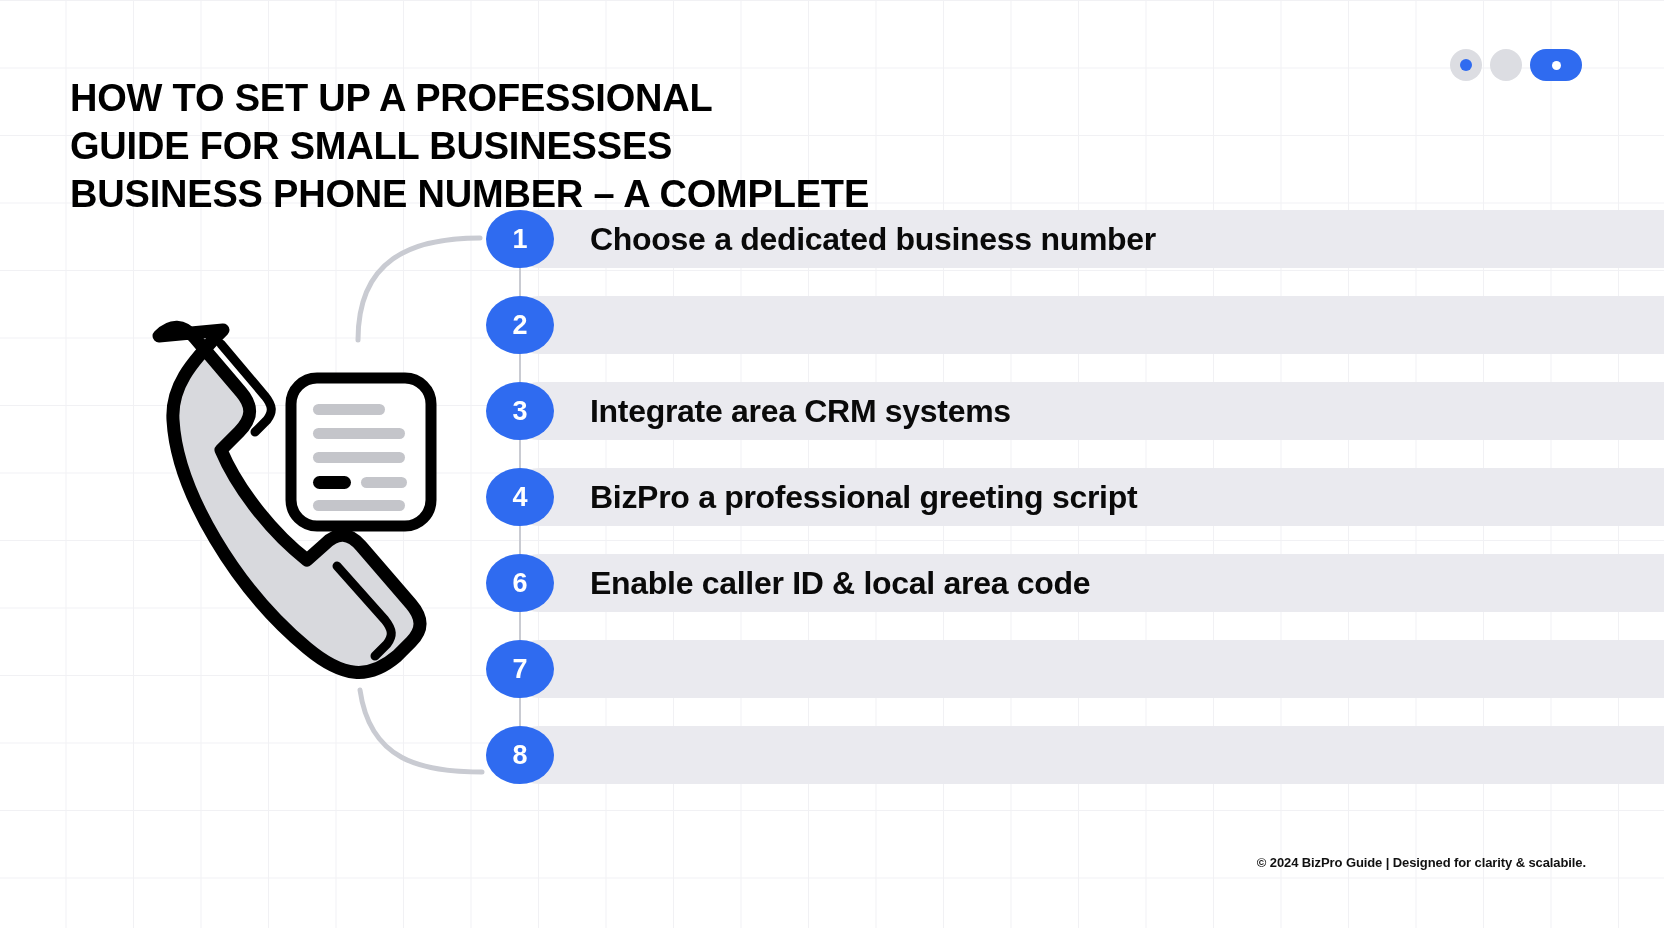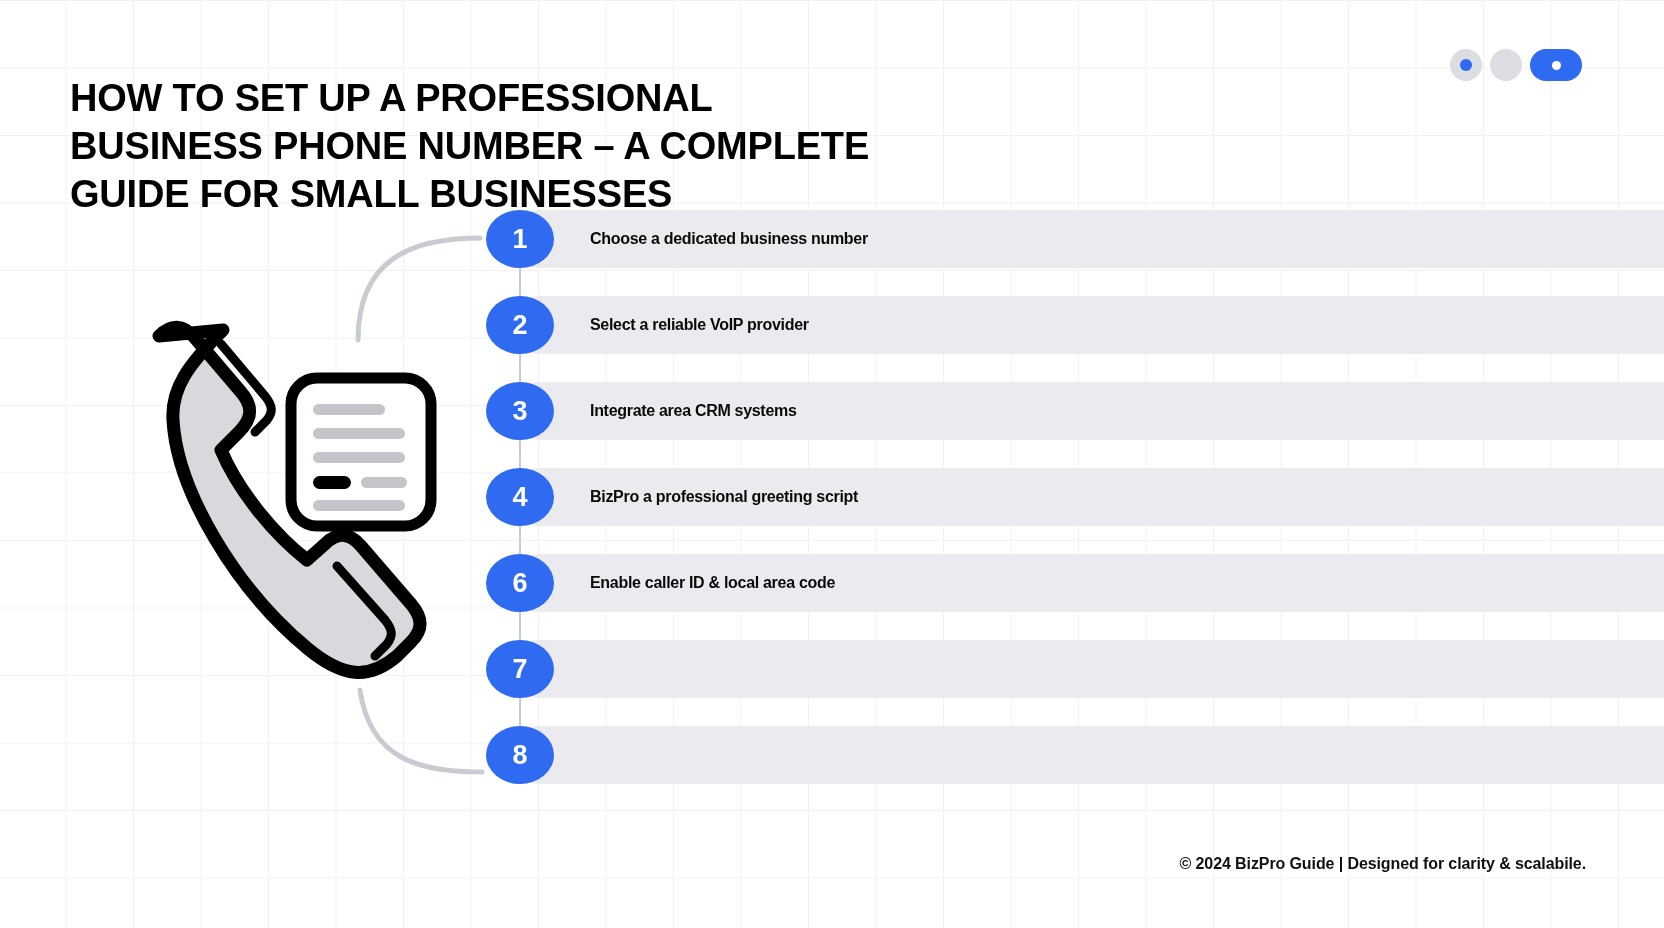--- a/index.html
+++ b/index.html
@@ -75,44 +75,44 @@
   }
   .badge-circle{
     width:68px;height:58px;border-radius:50%/50%;
     background:#2f6bf0;
     display:flex;align-items:center;justify-content:center;
     color:#ffffff;font-size:27px;font-weight:bold;
   }
   .step-label{
     position:absolute;left:104px;top:0;height:58px;
     display:flex;align-items:center;
-    font-size:16px;font-weight:bold;color:#0a0a0a;
+    font-size:32px;font-weight:bold;color:#0a0a0a;
     letter-spacing:-0.3px;white-space:nowrap;z-index:2;
   }
   .connector-v{
     position:absolute;left:33px;top:56px;width:2px;height:30px;
     background:#c9cbd2;z-index:1;
   }
 
   
   #footer{
     position:absolute;right:78px;top:855px;
-    font-size:16px;font-weight:bold;color:#111111;
+    font-size:13px;font-weight:bold;color:#111111;
     letter-spacing:-0.1px;white-space:nowrap;
   }
 </style>
 </head>
 <body>
 
 <div id="canvas">
 
   <div id="title">
     <span class="tline">HOW TO SET UP A PROFESSIONAL</span>
+    <span class="tline">GUIDE FOR SMALL BUSINESSES</span>
     <span class="tline">BUSINESS PHONE NUMBER – A COMPLETE</span>
-    <span class="tline">GUIDE FOR SMALL BUSINESSES</span>
   </div>
 
   <div id="indicators">
     <div class="dot-outer">
       <div class="dot-inner"></div>
     </div>
     <div class="dot-outer"></div>
     <div class="pill">
       <div class="pill-dot"></div>
     </div>
@@ -167,21 +167,20 @@
       </div>
       <div class="step-label">Choose a dedicated business number</div>
     </div>
 
     <div class="step">
       <div class="bar"></div>
       <div class="connector-v"></div>
       <div class="badge">
         <div class="badge-circle">2</div>
       </div>
-      <div class="step-label">Select a reliable VoIP provider</div>
     </div>
 
     <div class="step">
       <div class="bar"></div>
       <div class="connector-v"></div>
       <div class="badge">
         <div class="badge-circle">3</div>
       </div>
       <div class="step-label">Integrate area CRM systems</div>
     </div>

